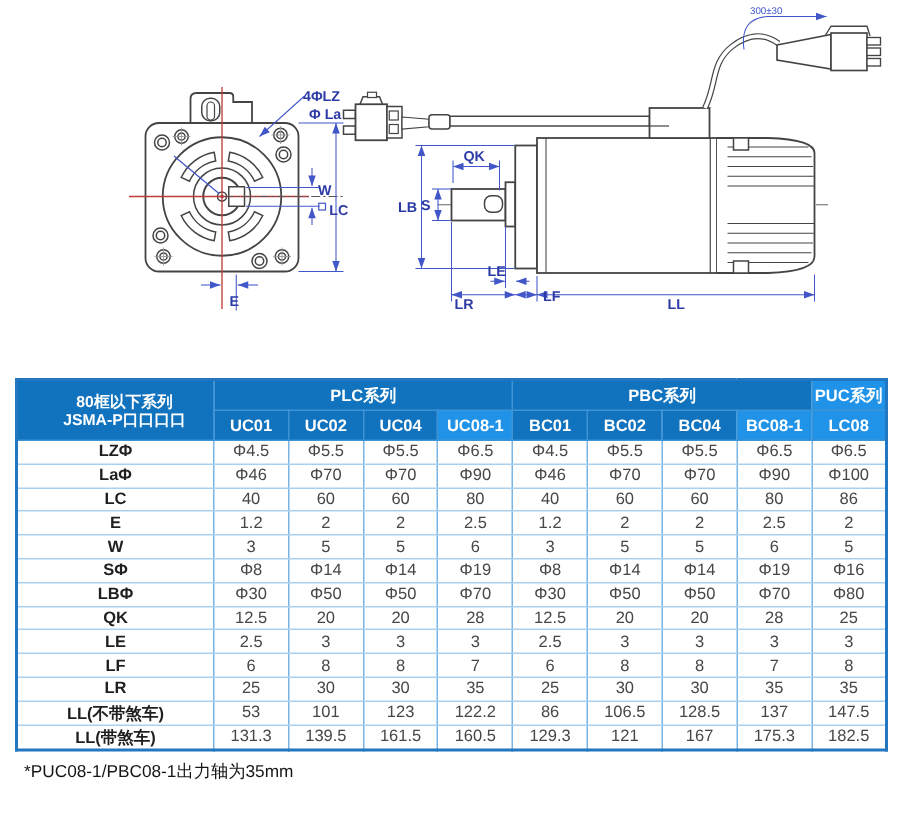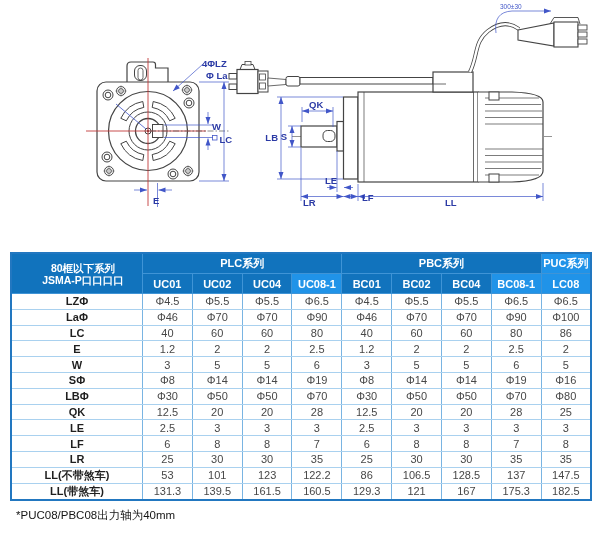--- a/index.html
+++ b/index.html
@@ -380,16 +380,16 @@
           <td>129.3</td>
           <td>121</td>
           <td>167</td>
           <td>175.3</td>
           <td>182.5</td>
         </tr>
       </tbody>
   </table>
 
   <div id="foot">
-    <div>*PUC08/PBC08出力轴为40mm</div>
+    <div>*PUC08-1/PBC08-1出力轴为35mm</div>
   </div>
 
 </div>
 
 </body></html>

